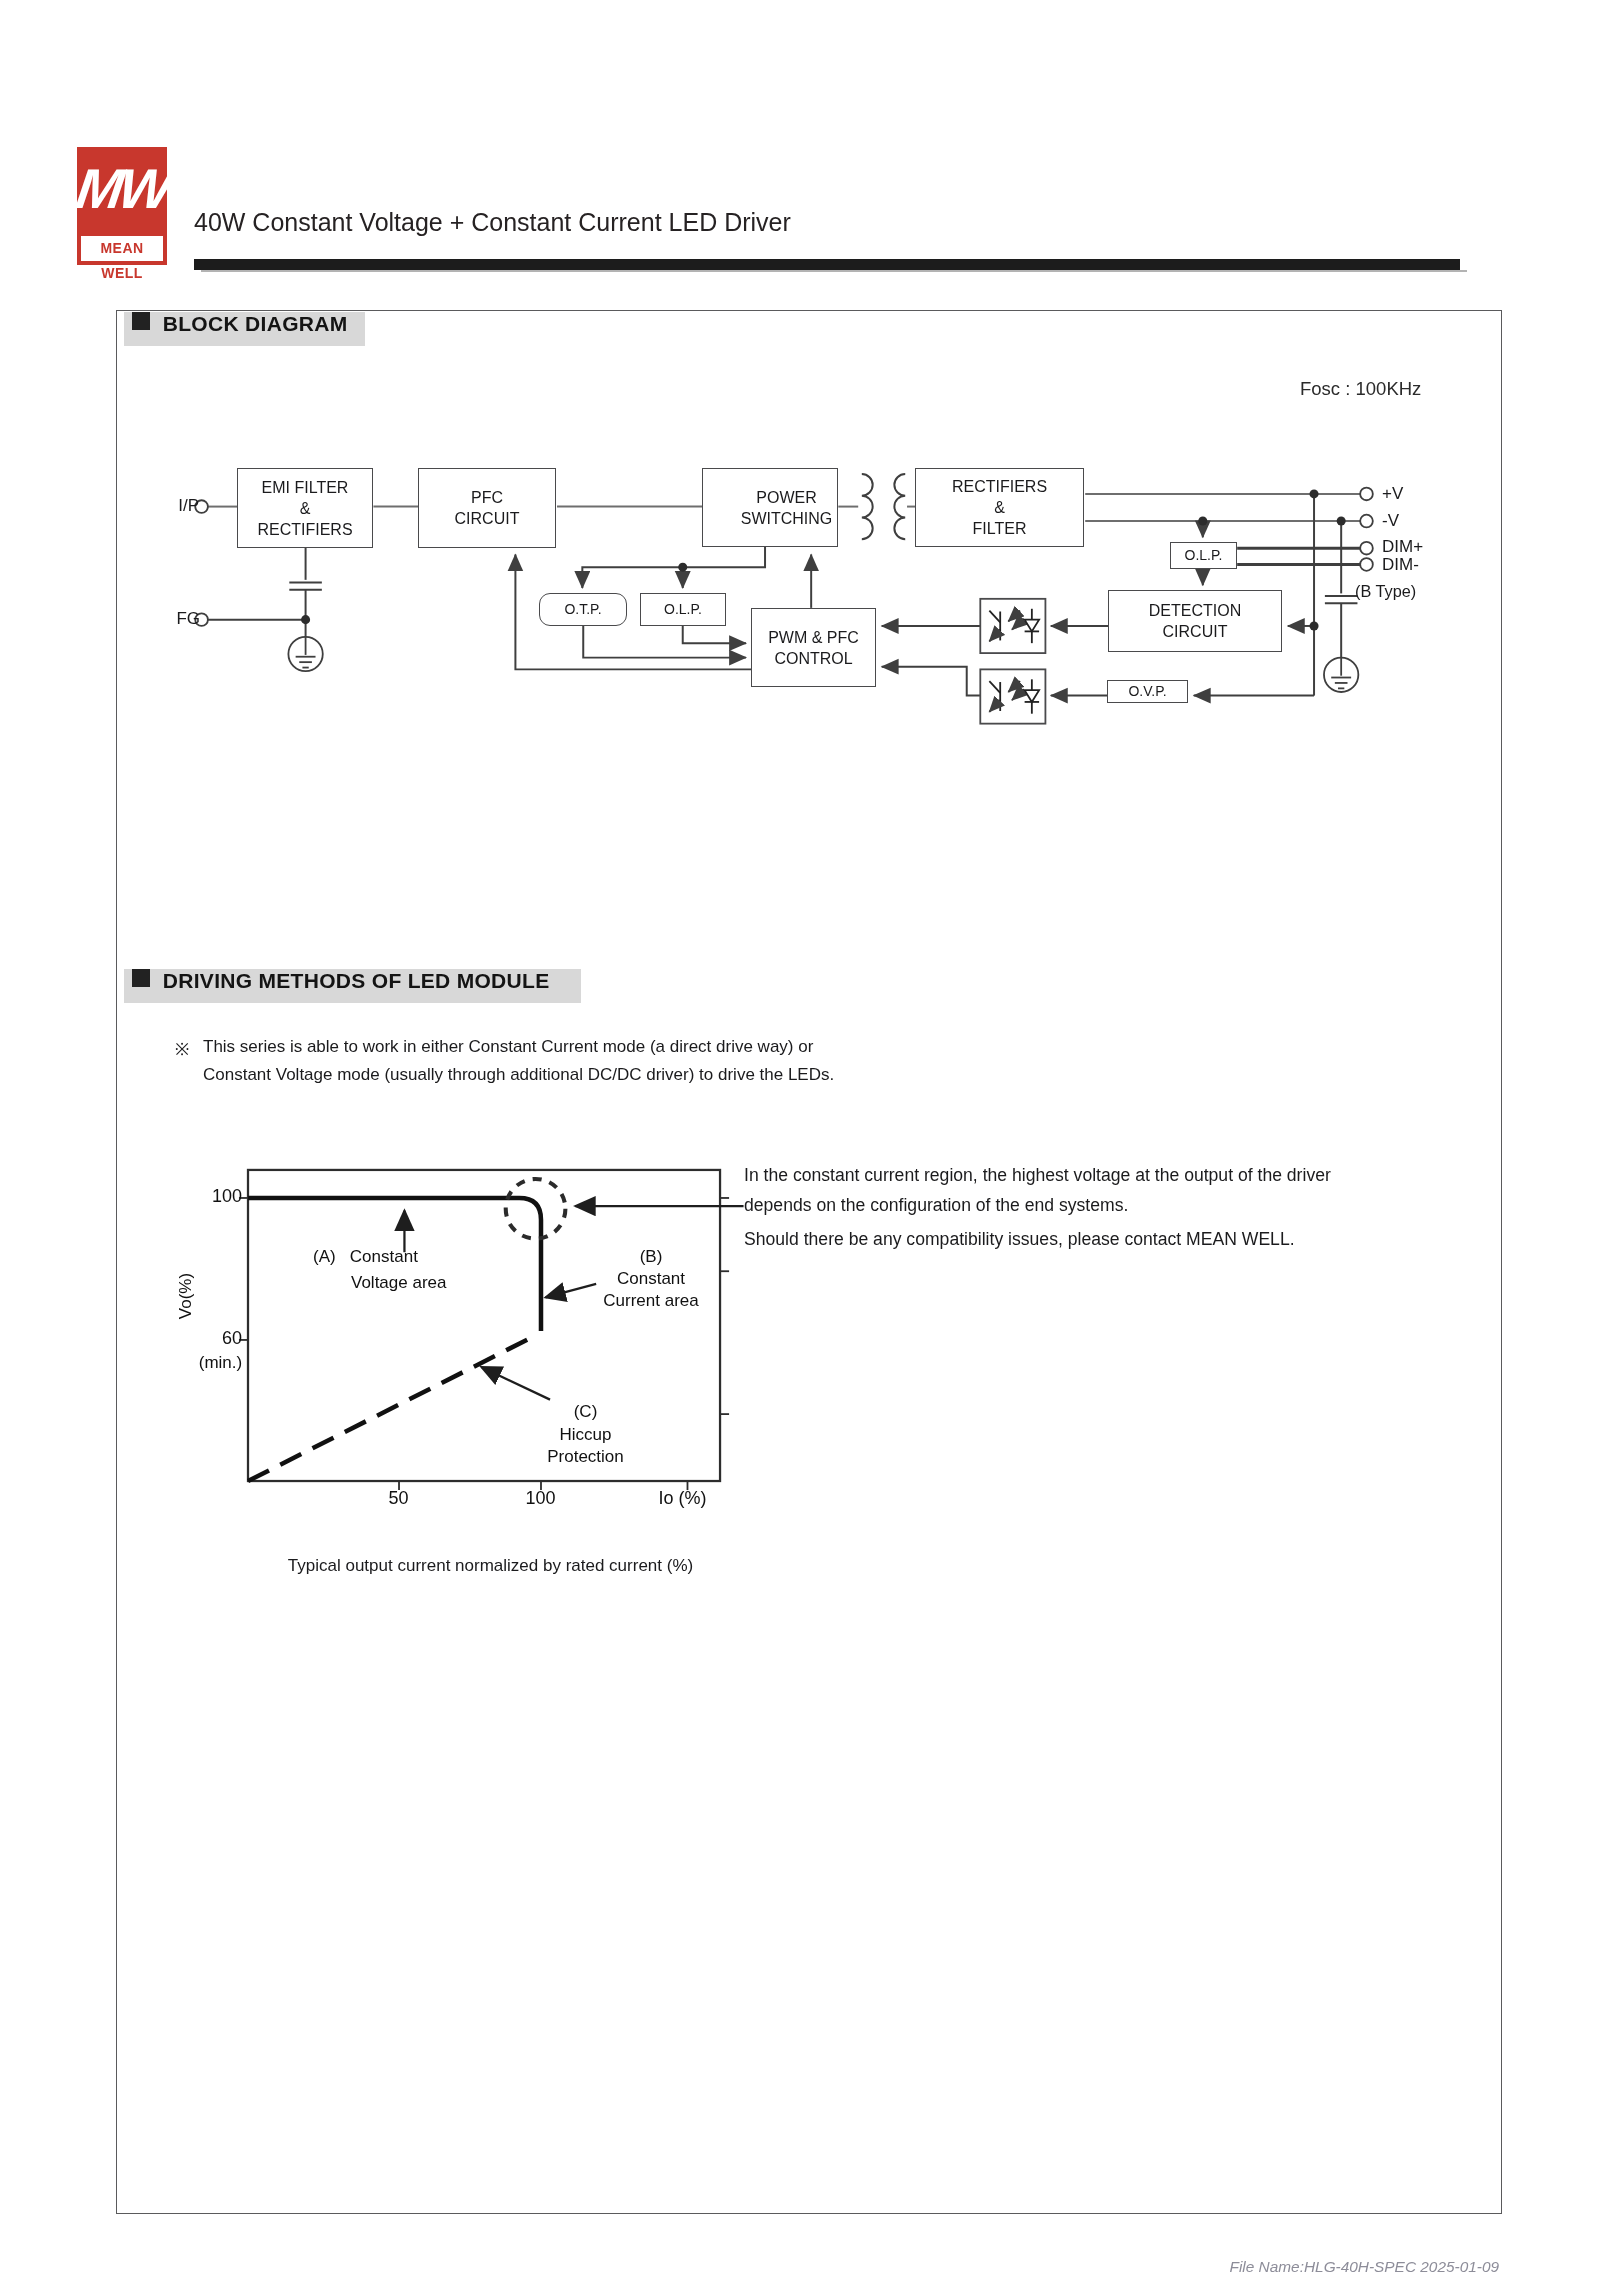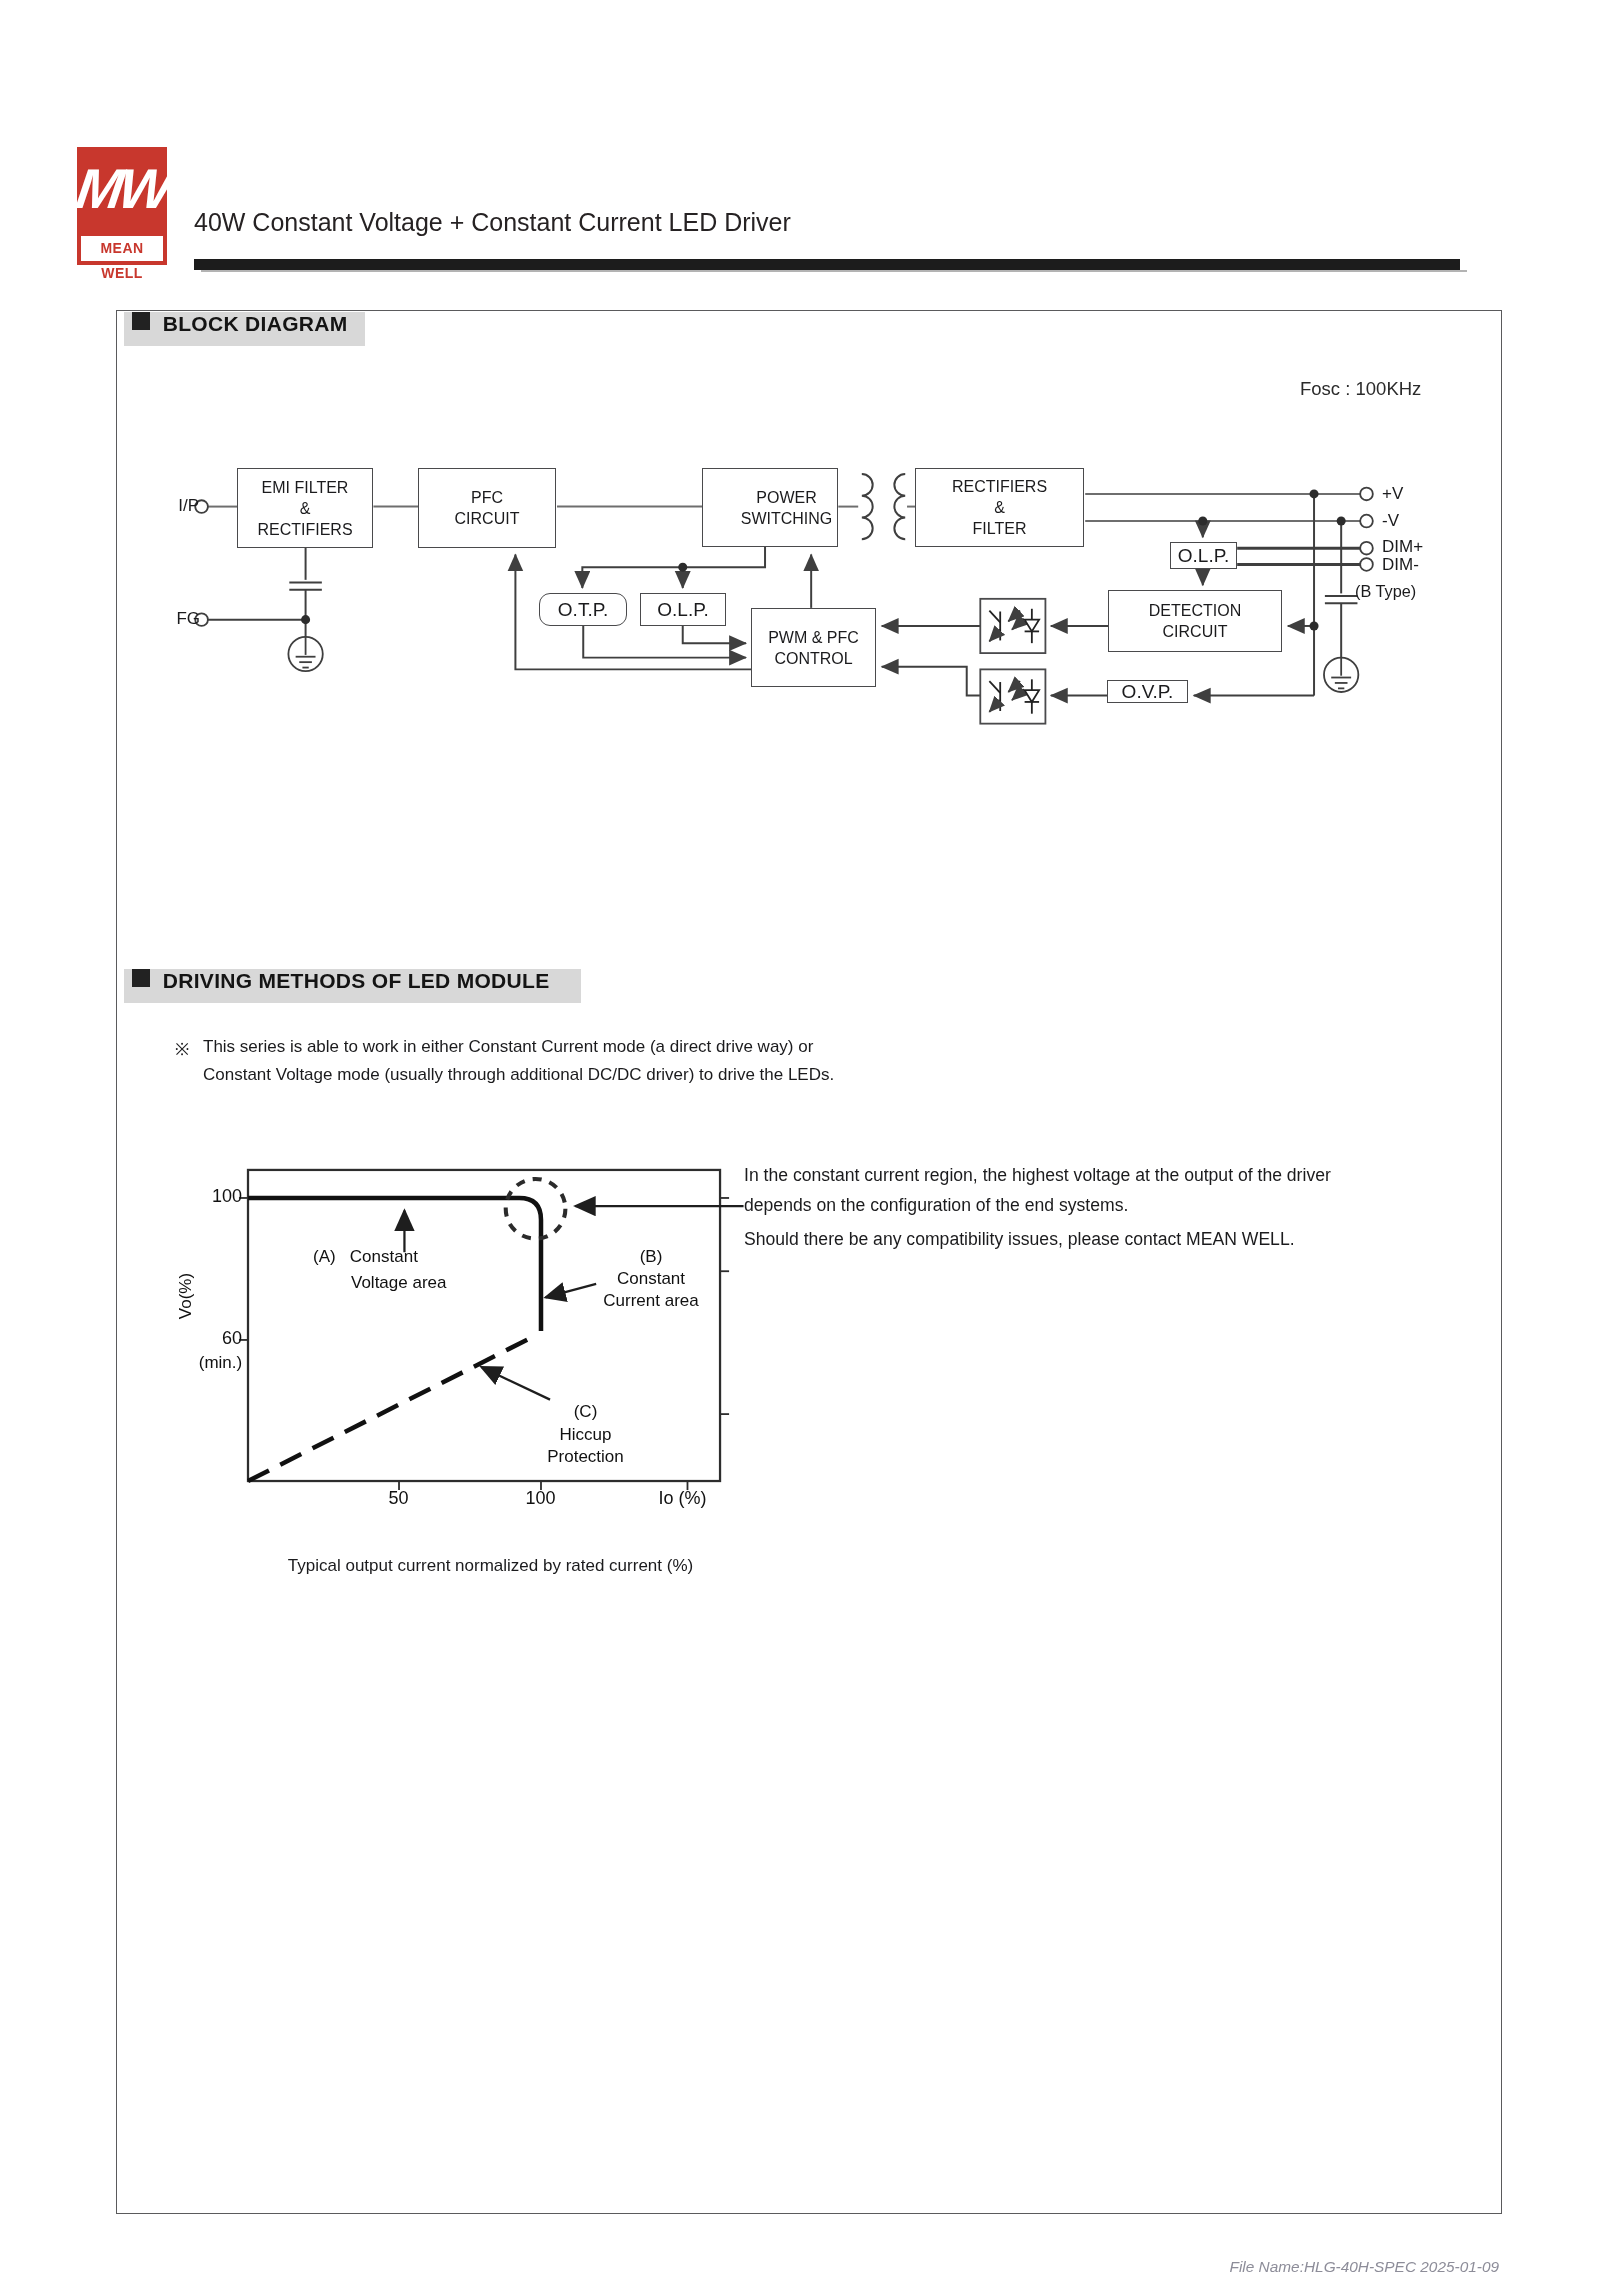--- a/index.html
+++ b/index.html
@@ -26,21 +26,21 @@
   .section-bar{background:#d8d8d8;height:34px;display:flex;}
   .section-bar .sq{width:18px;height:18px;background:#222;margin-left:8.1px;flex:0 0 auto;}
   .section-bar .txt{font-size:21px;font-weight:bold;color:#141414;margin-left:12.7px;letter-spacing:0.3px;}
   #bar1{left:124px;top:312px;width:241px;}
   #bar2{left:124px;top:969px;width:457px;}
   #fosc{left:1300px;top:378px;font-size:18.5px;color:#2b2b2b;}
   
   .bb{position:absolute;border:1.8px solid #4a4a4c;background:#fff;display:flex;flex-direction:column;
       align-items:center;justify-content:center;text-align:center;font-size:16px;color:#1b1b1d;
       line-height:21px;box-sizing:border-box;}
-  .bb.small{font-size:19px;}
+  .bb.small{font-size:14px;}
   .tlabel{position:absolute;font-size:17px;color:#1b1b1d;}
   .tr-label{text-align:right;}
   
   .note{font-size:17px;color:#1b1b1d;}
   .chart-lab{font-size:17px;color:#111;}
   .tick-lab{font-size:18px;color:#111;}
   #footer{left:1131px;top:2258px;width:368px;text-align:right;font-style:italic;
           font-size:15.4px;color:#8d8d99;}
   svg{position:absolute;overflow:visible;}
 </style>

